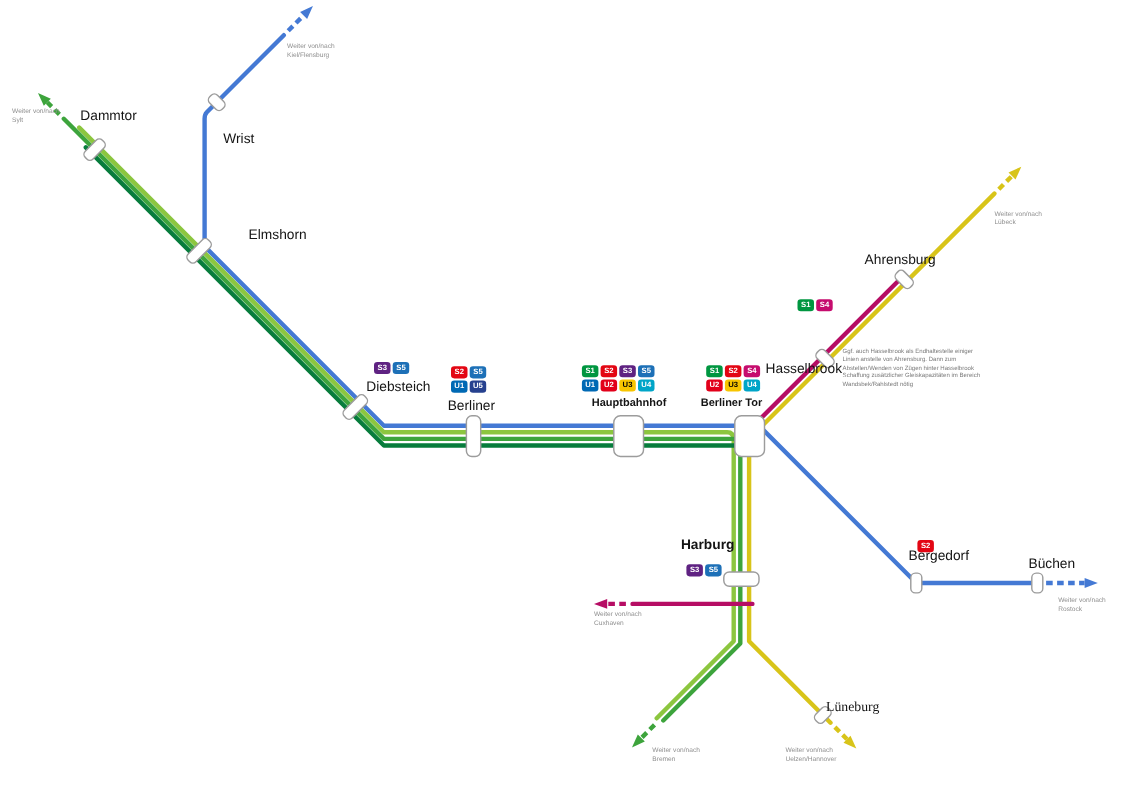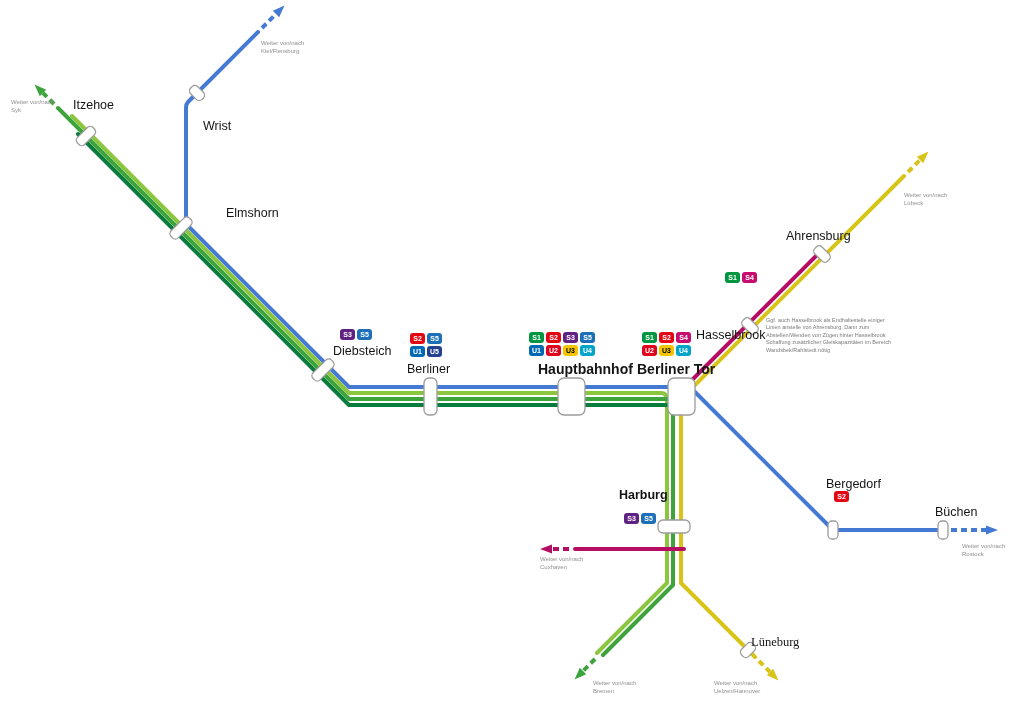--- a/index.html
+++ b/index.html
@@ -3,21 +3,21 @@
 <meta charset="utf-8">
 <style>
   html,body{margin:0;padding:0;background:#fff;}
   #map{position:relative;width:1024px;height:719px;background:#fff;overflow:hidden;
        font-family:"Liberation Sans", sans-serif;}
   #rails{position:absolute;left:0;top:0;}
   .rail{fill:none;stroke-width:4;stroke-linejoin:round;stroke-linecap:round;}
   .dash{fill:none;stroke-width:4;stroke-dasharray:6 4;stroke-linecap:butt;}
   .tick{fill:#ffffff;stroke:#9c9c9c;stroke-width:1.3;}
   .st-label{position:absolute;font-size:12.5px;color:#141414;white-space:nowrap;}
-  .st-label.bold{font-weight:bold;font-size:14px;padding-left:11px;}
+  .st-label.bold{font-weight:bold;font-size:10px;padding-left:11px;}
   .badges{position:absolute;display:flex;flex-direction:column;gap:2px;}
   .badge-row{display:flex;gap:2px;}
   .badge{display:inline-block;min-width:9px;padding:1px 3px;border-radius:3px;
          color:#fff;font-size:7px;font-weight:bold;line-height:9px;text-align:center;}
   .terminus{position:absolute;font-size:6px;color:#8f8f8f;line-height:1.3;white-space:nowrap;}
   .note{position:absolute;font-size:5.5px;color:#7a7a7a;line-height:1.35;white-space:nowrap;}
 </style>
 </head>
 <body>
 
@@ -63,30 +63,30 @@
     <rect class="tick" x="558" y="378" width="27" height="37" rx="6"></rect>
     <rect class="tick" x="668" y="378" width="27" height="37" rx="6"></rect>
     <rect class="tick" x="745" y="317" width="10" height="18" rx="4" transform="rotate(-45 750 326)"></rect>
     <rect class="tick" x="817" y="245" width="10" height="18" rx="4" transform="rotate(-45 822 254)"></rect>
     <rect class="tick" x="828" y="521" width="10" height="18" rx="4"></rect>
     <rect class="tick" x="938" y="521" width="10" height="18" rx="4"></rect>
     <rect class="tick" x="658" y="520" width="32" height="13" rx="5"></rect>
     <rect class="tick" x="743" y="642" width="10" height="16" rx="4" transform="rotate(45 748 650)"></rect>
   </svg>
 
-  <div class="st-label" style="left:73px;top:98px;">Itzehoe</div>
+  <div class="st-label" style="left:73px;top:98px;">Dammtor</div>
   <div class="st-label" style="left:203px;top:119px;">Wrist</div>
   <div class="st-label" style="left:193px;top:206px;margin-left:33px;">Elmshorn</div>
   <div class="st-label" style="left:333px;top:344px;">Diebsteich</div>
   <div class="st-label" style="left:407px;top:362px;">Berliner</div>
   <div class="st-label bold" style="left:527px;top:361px;">Hauptbahnhof</div>
   <div class="st-label bold" style="left:626px;top:361px;">Berliner Tor</div>
   <div class="st-label" style="left:696px;top:288px;margin-top:40px;">Hasselbrook</div>
   <div class="st-label" style="left:754px;top:229px;margin-left:32px;">Ahrensburg</div>
-  <div class="st-label" style="left:826px;top:477px;">Bergedorf</div>
+  <div class="st-label" style="left:826px;top:498px;">Bergedorf</div>
   <div class="st-label" style="left:935px;top:505px;">Büchen</div>
   <div class="st-label" style="left:619px;top:488px;font-weight:bold;">Harburg</div>
   <div class="st-label" style="left:751px;top:635px;font-family:Liberation Serif, serif;">Lüneburg</div>
 
   <div class="badges" style="left:340px;top:329px;">
       <div class="badge-row">
         <span class="badge" style="background: rgb(95, 34, 130);">S3</span>
         <span class="badge" style="background: rgb(29, 112, 183);">S5</span>
       </div>
     </div>

